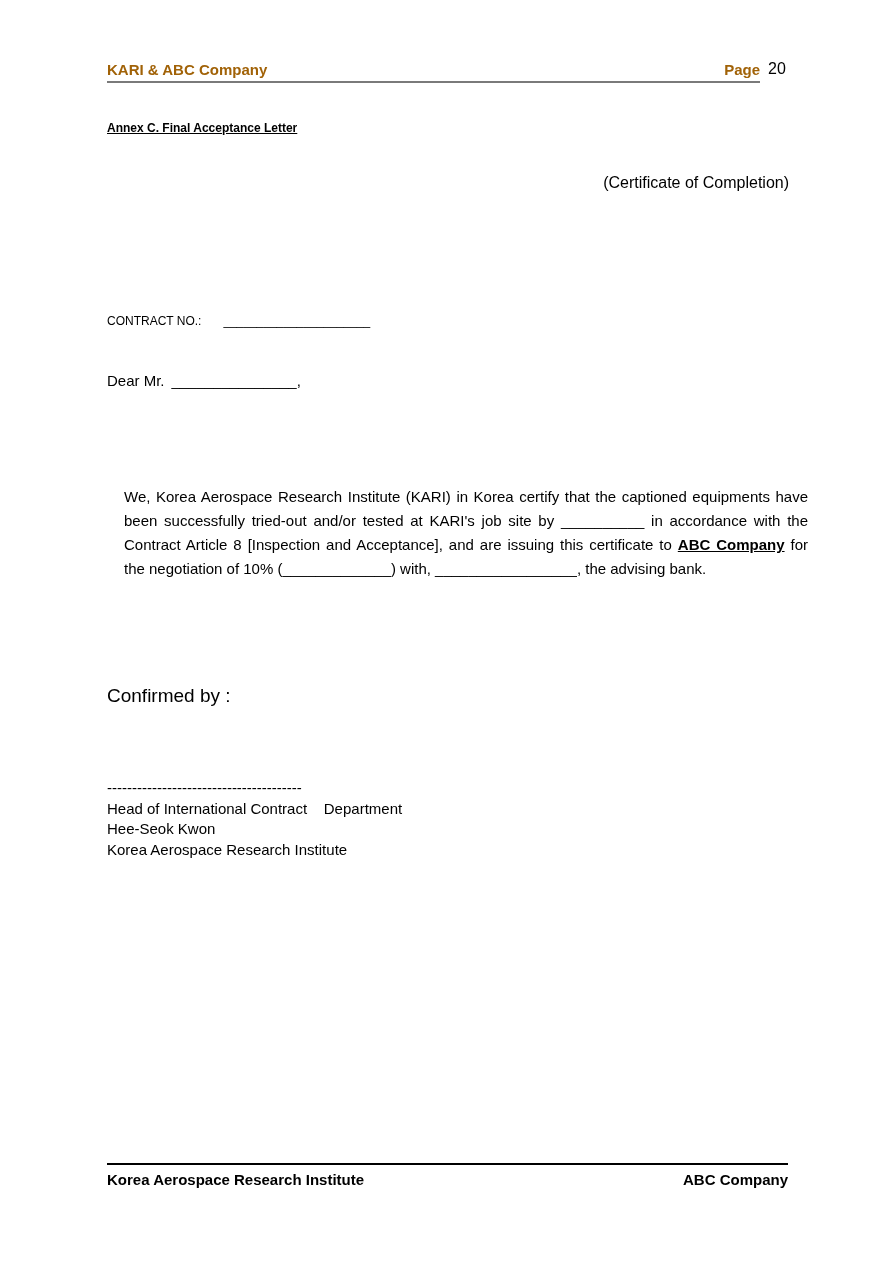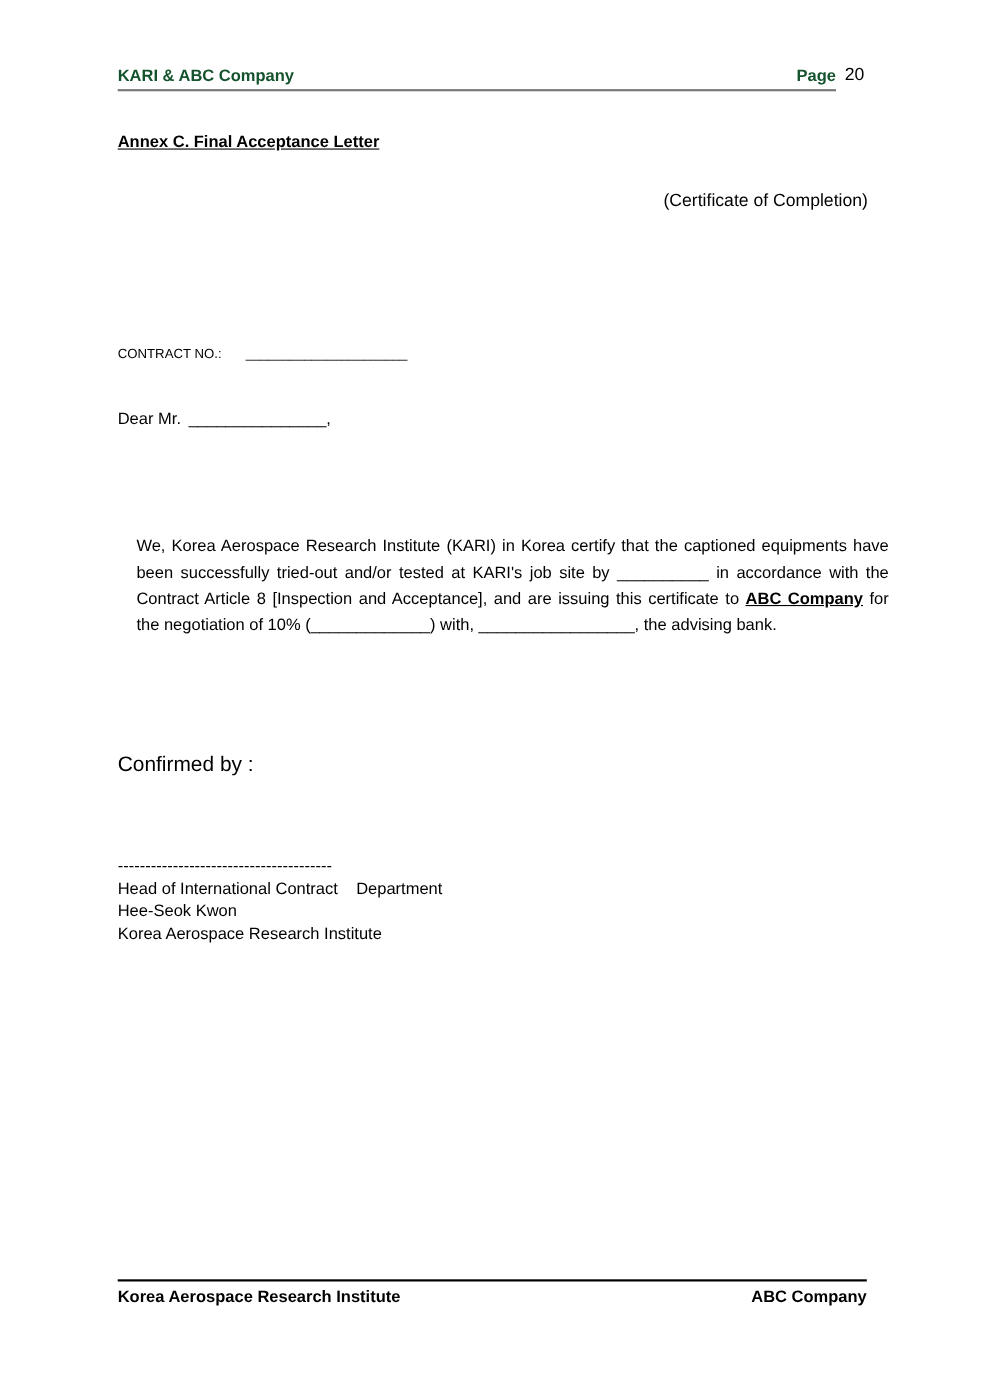--- a/index.html
+++ b/index.html
@@ -17,39 +17,39 @@
   .header-row {
     position: absolute;
     left: 107px;
     top: 61px;
     width: 653px;
     display: flex;
     justify-content: space-between;
     align-items: flex-end;
     font-size: 15px;
     font-weight: bold;
-    color: #14532d;
+    color: #a16207;
     border-bottom: 2px solid #7a7a7a;
     padding-bottom: 3px;
   }
   .page-number {
     position: absolute;
     left: 768px;
     top: 60px;
     font-size: 16px;
     font-weight: normal;
     color: #000000;
   }
 
   
   .annex-heading {
     position: absolute;
     left: 107px;
     top: 121px;
-    font-size: 15px;
+    font-size: 12px;
     font-weight: bold;
     text-decoration: underline;
   }
 
   
   .doc-title {
     position: absolute;
     left: 107px;
     top: 174px;
     width: 682px;

